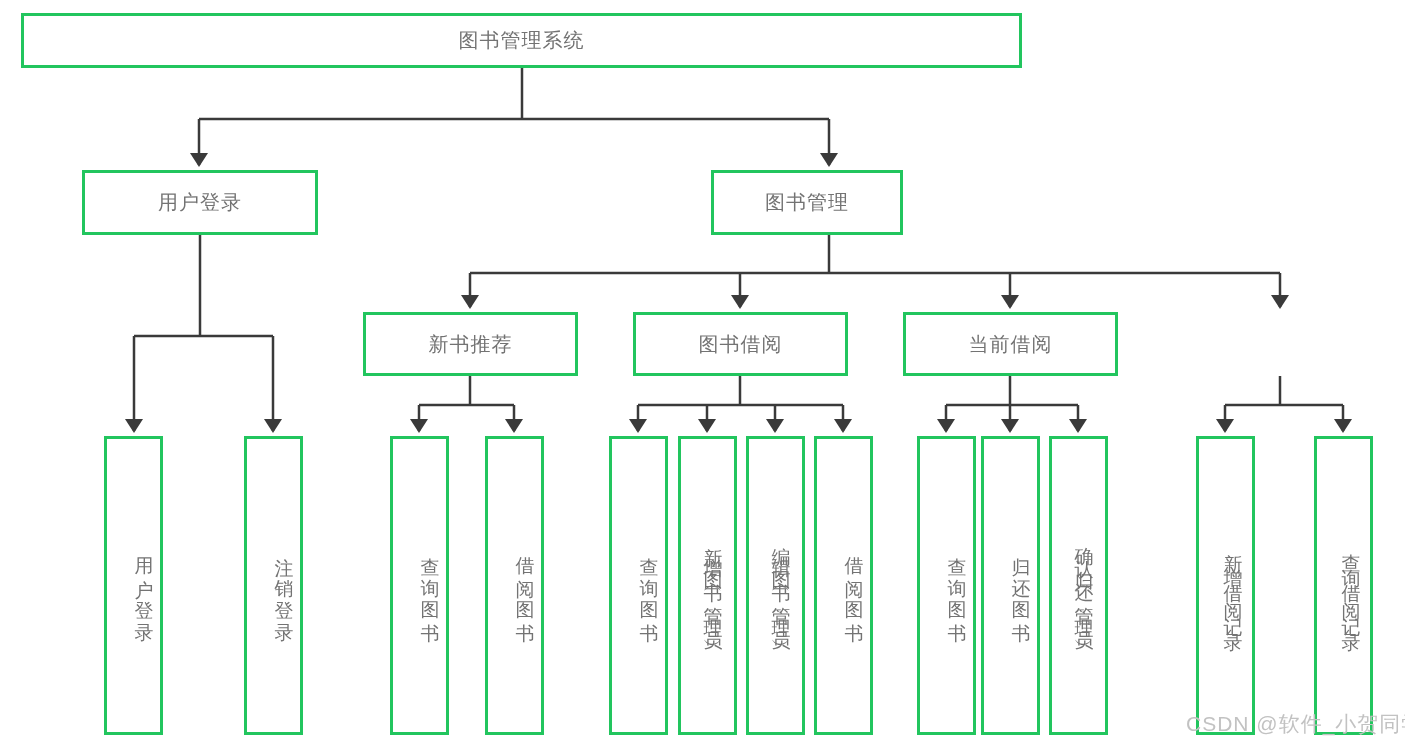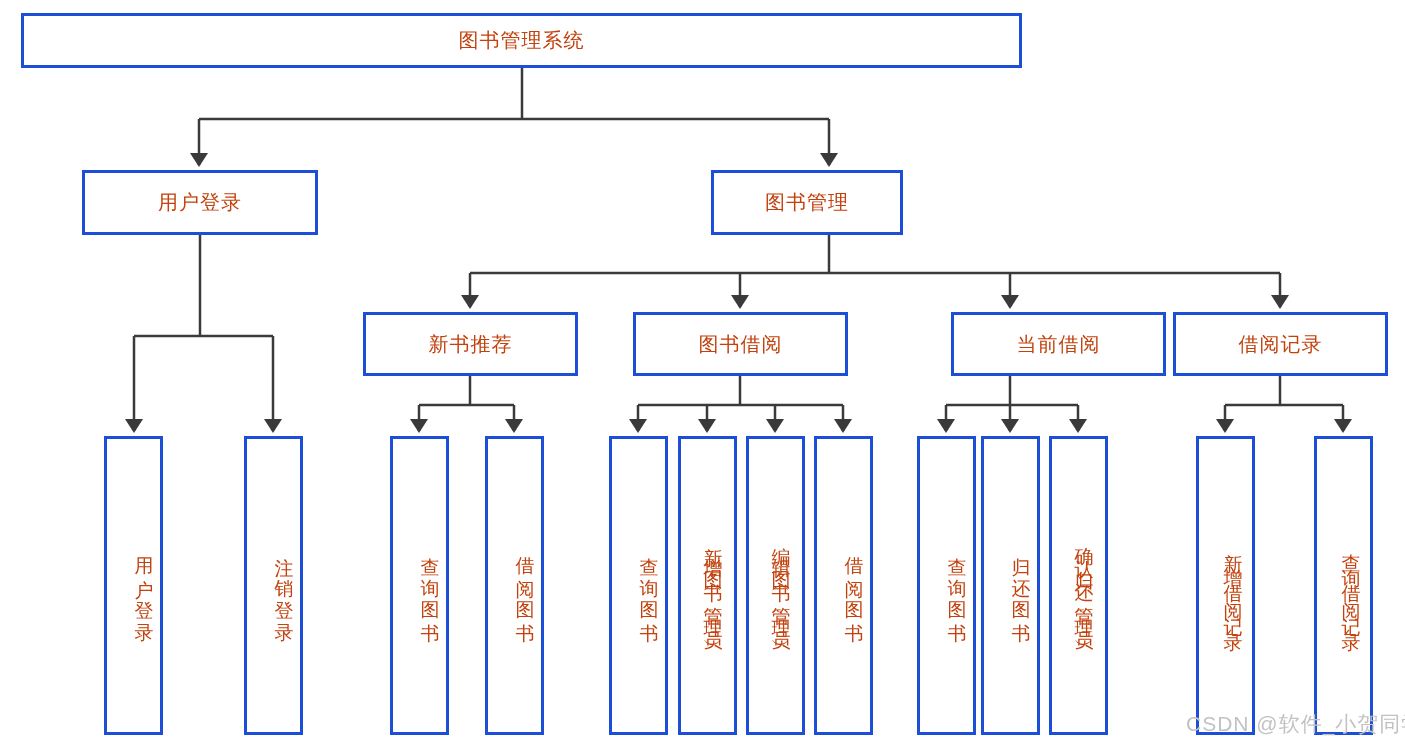--- a/index.html
+++ b/index.html
@@ -13,26 +13,26 @@
   }
   .wires {
     position: absolute;
     left: 0; top: 0;
     width: 1405px; height: 747px;
     pointer-events: none;
   }
   .box {
     position: absolute;
     box-sizing: border-box;
-    border: 3px solid #1d4ed8;
+    border: 3px solid #22c55e;
     background: #ffffff;
     display: flex;
     align-items: center;
     justify-content: center;
-    color: #c2410c;
+    color: #737373;
     font-size: 20px;
     letter-spacing: 1px;
     white-space: nowrap;
   }
   .hbox { height: 65px; }
   .vbox {
     width: 59px;
     height: 299px;
     top: 436px;
   }
@@ -121,25 +121,22 @@
   <div class="box hbox" style="left:711px; top:170px; width:192px;">
     <span>图书管理</span>
   </div>
 
   <div class="box hbox" style="left:363px; top:312px; width:215px; height:64px;">
     <span>新书推荐</span>
   </div>
   <div class="box hbox" style="left:633px; top:312px; width:215px; height:64px;text-align:right;">
     <span>图书借阅</span>
   </div>
-  <div class="box hbox" style="left:903px; top:312px; width:215px; height:64px;margin-left:48px;">
+  <div class="box hbox" style="left:903px; top:312px; width:215px; height:64px;">
     <span>当前借阅</span>
-  </div>
-  <div class="box hbox" style="left:1173px; top:312px; width:215px; height:64px;">
-    <span>借阅记录</span>
   </div>
 
   <div class="box vbox" style="left:104px;">
     <span class="vtext ls-4">用户登录</span>
   </div>
   <div class="box vbox" style="left:244px;">
     <span class="vtext ls-4">注销登录</span>
   </div>
 
   <div class="box vbox" style="left:390px;">

